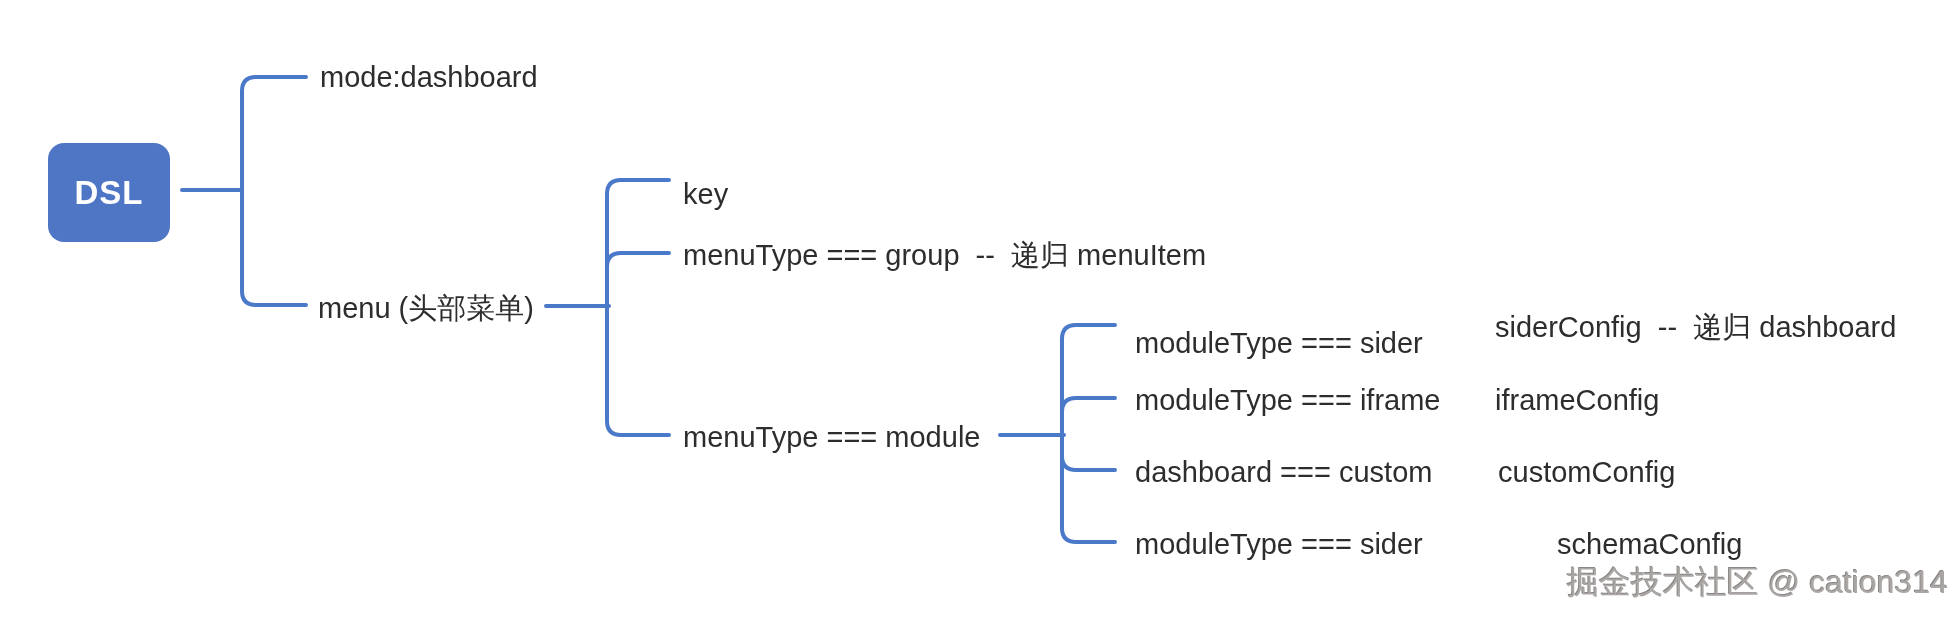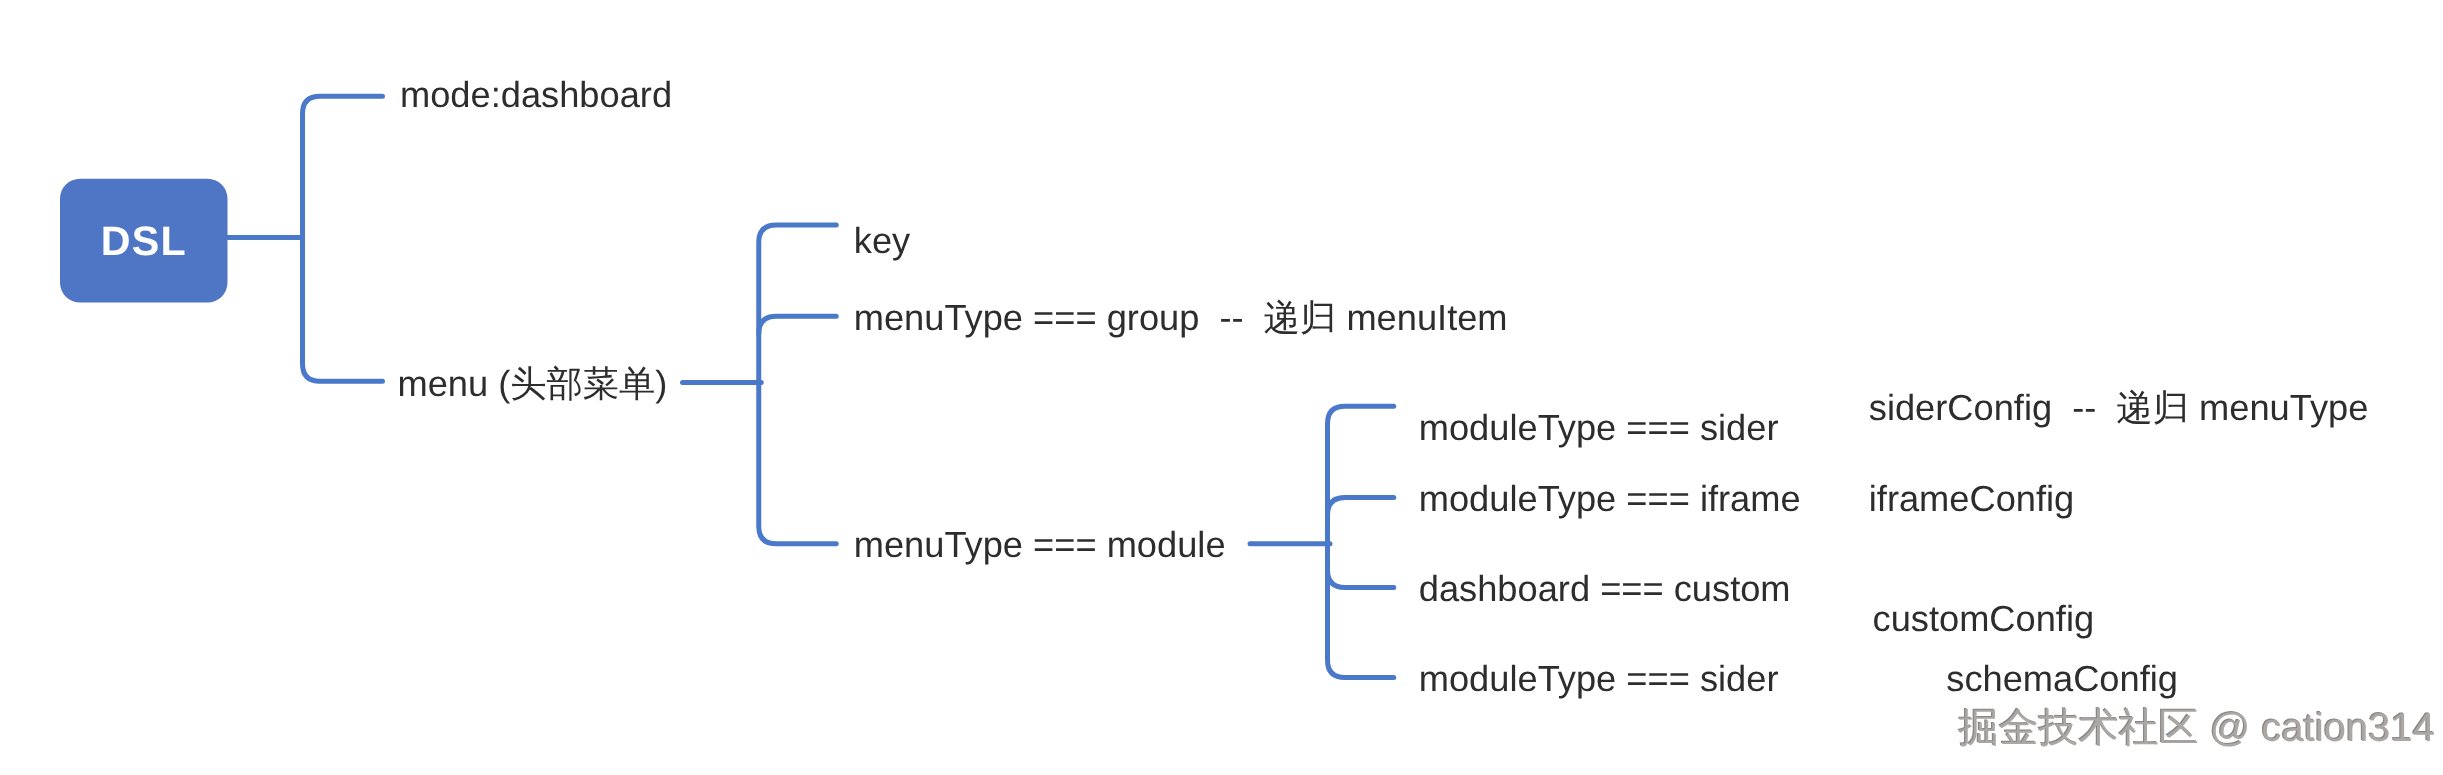--- a/index.html
+++ b/index.html
@@ -20,21 +20,21 @@
   .conn {
     fill: none;
     stroke: var(--line, #4b79c9);
     stroke-width: 4;
     stroke-linecap: round;
     stroke-linejoin: round;
   }
   .node-root {
     position: absolute;
     left: 48px; top: 143px;
-    width: 134px; height: 99px;
+    width: 122px; height: 99px;
     background: var(--node-fill, #4f76c4);
     border-radius: 16px;
     color: #ffffff;
     font-size: 33px;
     font-weight: bold;
     display: flex;
     align-items: center;
     justify-content: center;
     letter-spacing: 1px;
   }
@@ -79,26 +79,26 @@
 
   <div class="label" style="left:318px; top:308px;">menu (头部菜单)</div>
 
   <div class="label" style="left:683px; top:194px;">key</div>
 
   <div class="label" style="left:683px; top:255px;">menuType === group  --  递归 menuItem</div>
 
   <div class="label" style="left:683px; top:437px;">menuType === module</div>
 
   <div class="label" style="left:1135px; top:327px;margin-top:16px;">moduleType === sider</div>
-  <div class="label" style="left:1495px; top:327px;">siderConfig  --  递归 menuType</div>
+  <div class="label" style="left:1495px; top:327px;">siderConfig  --  递归 dashboard</div>
 
   <div class="label" style="left:1135px; top:400px;">moduleType === iframe</div>
   <div class="label" style="left:1495px; top:400px;">iframeConfig</div>
 
   <div class="label" style="left:1135px; top:472px;">dashboard === custom</div>
-  <div class="label" style="left:1498px; top:496px;">customConfig</div>
+  <div class="label" style="left:1498px; top:472px;">customConfig</div>
 
   <div class="label" style="left:1135px; top:544px;">moduleType === sider</div>
   <div class="label" style="left:1557px; top:544px;">schemaConfig</div>
 
   <div class="watermark">掘金技术社区 @ cation314</div>
 
 </div>
 
 </body></html>

